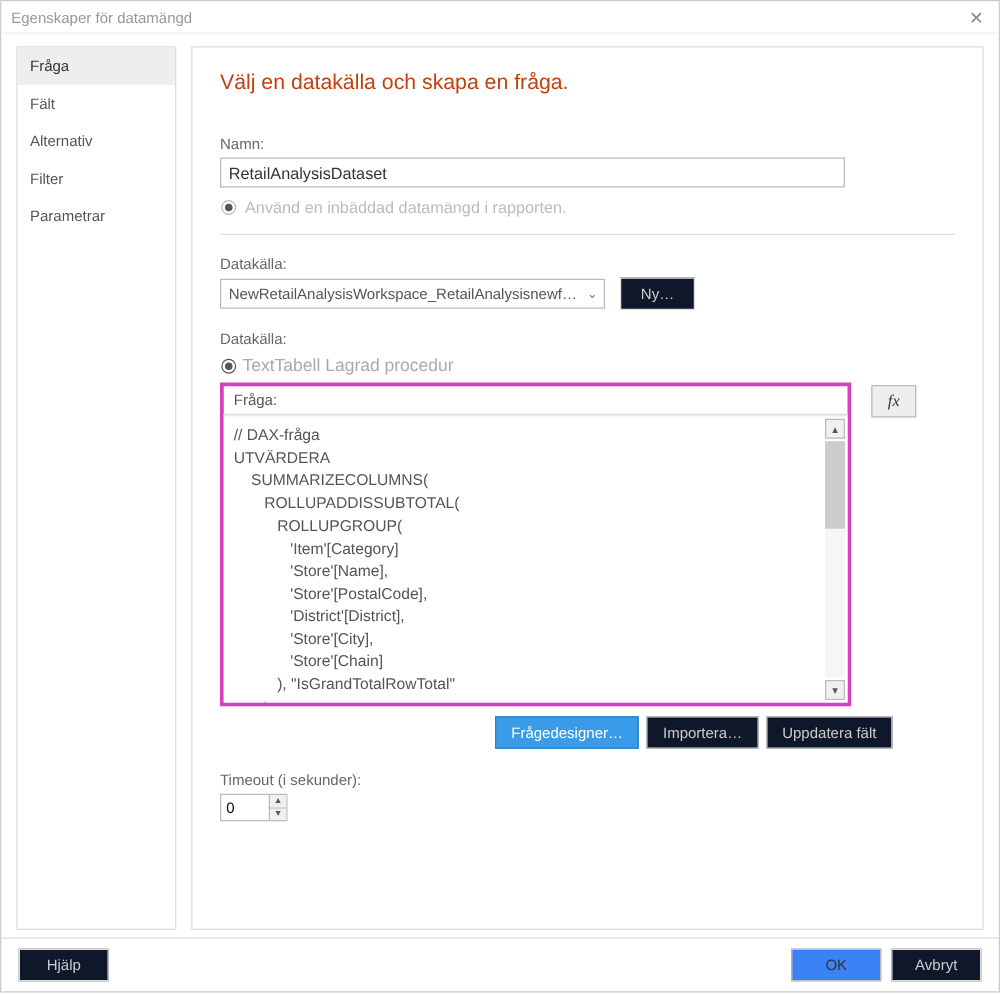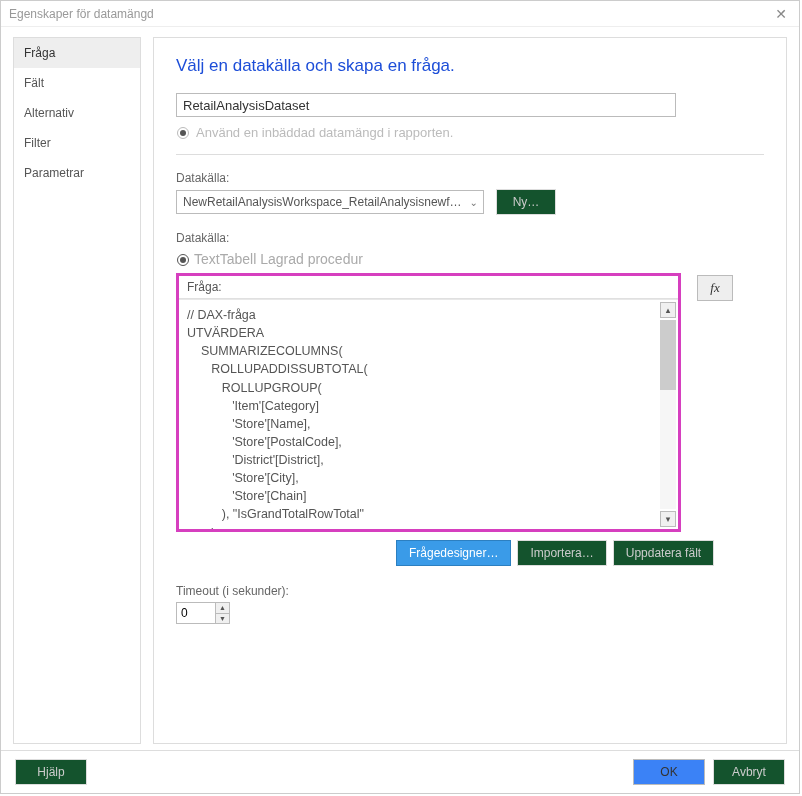--- a/index.html
+++ b/index.html
@@ -64,22 +64,22 @@
     flex: 1;
     border: 1px solid #ddd;
     padding: 18px 22px 14px 22px;
     display: flex;
     flex-direction: column;
     min-height: 0;
     overflow: hidden;
   }
   .instruction {
     font-size: 17px;
-    color: #1d4ed8;
-    margin-bottom: 17px;
+    color: #c2410c;
+    margin-bottom: 32px;
   }
   .label {
     font-size: 12px;
     color: #666;
     margin-bottom: 4px;
   }
   .text-input {
     width: 500px;
     border: 1px solid #bbb;
     padding: 4px 6px;
@@ -149,21 +149,21 @@
   .btn {
     border: 1px solid #bbb;
     background: #3b82f6;
     padding: 4px 12px;
     font-size: 12px;
     color: #888;
     font-family: inherit;
     height: 26px;
     min-width: 60px;
   }
-  .btn.disabled { color: #ccc; background: #14532d; border-color: #ddd; text-align: center; }
+  .btn.disabled { color: #ccc; background: #0f172a; border-color: #ddd; text-align: center; }
   .btn.primary { background: #3a9be8; border-color: #2c7fc0; color: #fff; }
   .qt-row {
     display: flex;
     align-items: flex-end;
     gap: 4px;
     margin-top: 6px;
     color: #aaa;
     font-size: 14px;
   }
   .qt-row .radio-outer { border-color: #555; }
@@ -311,20 +311,21 @@
       </div>
       <div class="sidebar-item">
         <span>Parametrar</span>
       </div>
     </div>
 
     <div class="main">
 
       <div class="instruction">Välj en datakälla och skapa en fråga.</div>
 
+      <div class="label">Namn:</div>
       <input class="text-input" type="text" value="RetailAnalysisDataset" style="">
 
       <div class="radio-row">
         <span class="radio-circle">
           <span class="radio-outer">
               <span class="radio-inner checked"></span>
             </span>
         </span>
         <span>Använd en inbäddad datamängd i rapporten.</span>
       </div>

